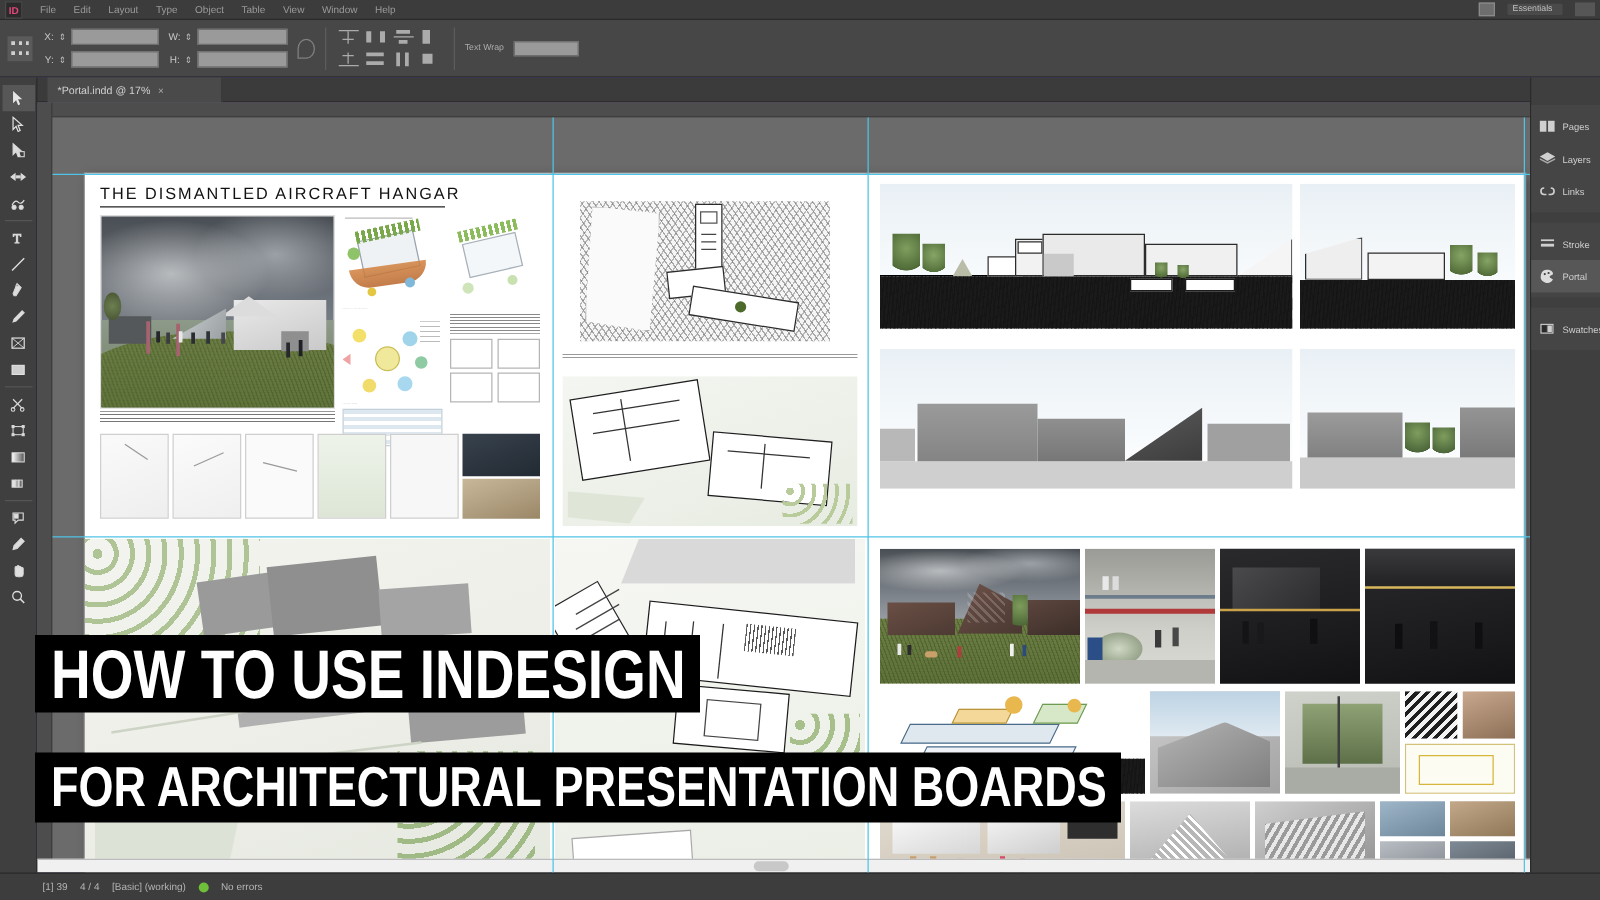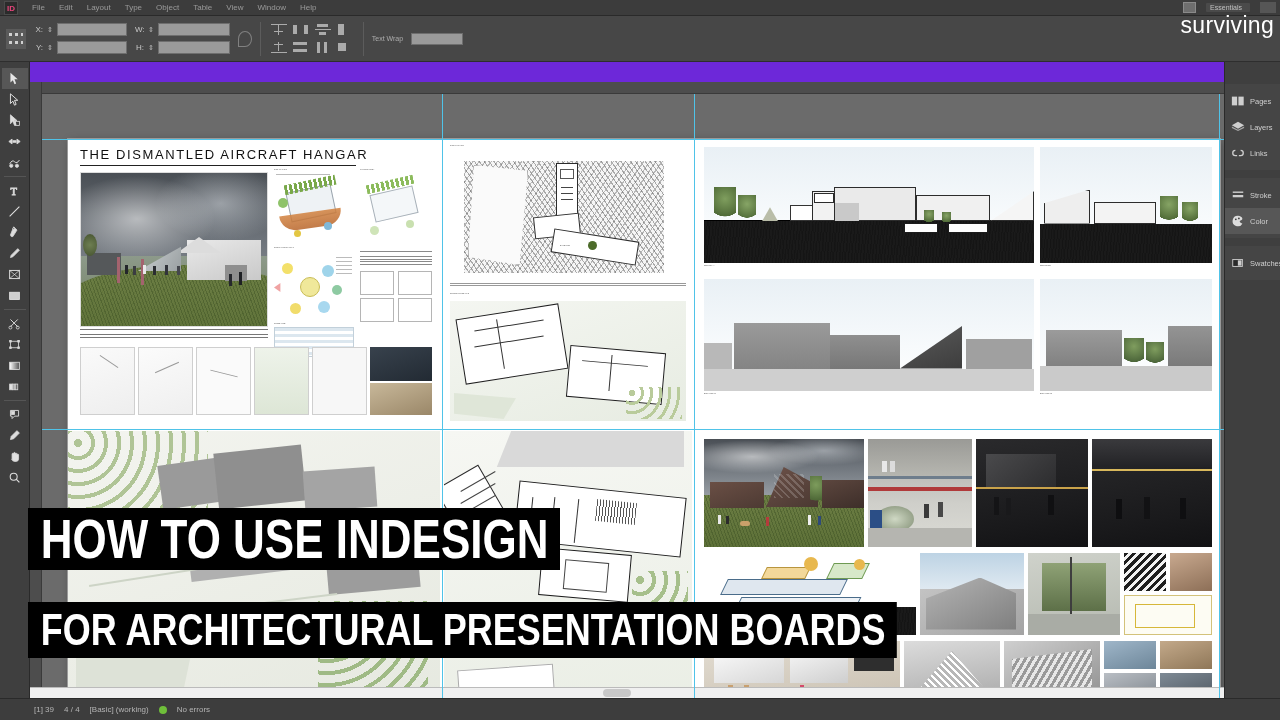--- a/index.html
+++ b/index.html
@@ -273,20 +273,26 @@
       <div class="align-btn">
           <i style="left:3px;top:3px;width:8px;height:8px;"></i>
         </div>
     </div>
 
     <div class="ctl-sep"></div>
     <span class="ctl-text">Text Wrap</span>
     <div class="ctl-chip"></div>
   </div>
 
+  <div class="tabstrip">
+    <div class="doctab">
+      <span>*Portal.indd @ 17%</span>
+      <span class="tab-close">×</span>
+    </div>
+  </div>
 
   <div class="toolbar">
     <div class="tool active">
       <svg viewBox="0 0 16 16">
           <path d="M3 1 L3 13 L6 10 L8 15 L10 14 L8 9 L12 9 Z" fill="#e6e6e6" stroke="none"></path>
         </svg>
     </div>
     <div class="tool">
       <svg viewBox="0 0 16 16">
           <path d="M3 1 L3 13 L6 10 L8 15 L10 14 L8 9 L12 9 Z" fill="none" stroke="#e0e0e0" stroke-width="1.2"></path>
@@ -437,21 +443,21 @@
             <rect x="2" y="8" width="12" height="2.6" fill="#cfcfcf"></rect>
           </svg>
         <span>Stroke</span>
       </div>
       <div class="dockitem sel">
         <svg viewBox="0 0 16 16">
             <path d="M8 2 a6 6 0 105 9 c-1 -1 -3 -1 -3 -2.5 c0 -1.5 3 -1 3 -3 C13 3.5 10.5 2 8 2z" fill="#dcdcdc"></path>
             <circle cx="5.5" cy="6" r="1" fill="#3f3f3f"></circle>
             <circle cx="9" cy="5" r="1" fill="#3f3f3f"></circle>
           </svg>
-        <span>Color</span>
+        <span>Portal</span>
       </div>
     </div>
 
     <div class="dockgrp">
       <div class="dockitem">
         <svg viewBox="0 0 16 16">
             <rect x="2" y="4" width="11" height="8" fill="none" stroke="#cfcfcf"></rect>
             <rect x="3" y="5" width="4" height="6" fill="#2a2a2a"></rect>
             <rect x="8" y="5" width="4" height="6" fill="#cfcfcf"></rect>
           </svg>
@@ -815,16 +821,15 @@
     <span>4 / 4</span>
     <span>[Basic] (working)</span>
     <span class="sb-green"></span>
     <span>No errors</span>
   </div>
 
   <div class="titlecard" id="title1">HOW TO USE INDESIGN</div>
   <div class="titlecard" id="title2">FOR ARCHITECTURAL PRESENTATION BOARDS</div>
 
   <div class="watermark">
-    <div class="wm1">surviving</div>
   </div>
 
 </div>
 
 </body></html>

